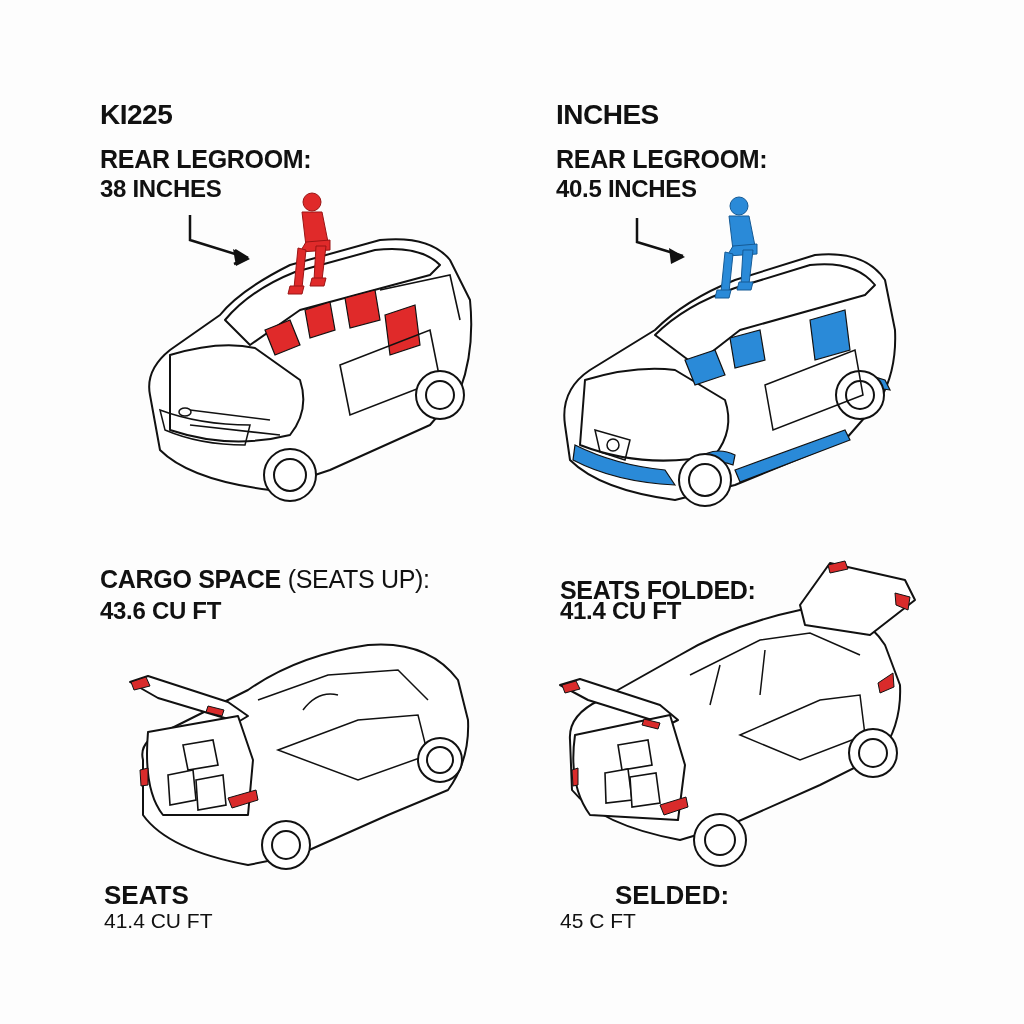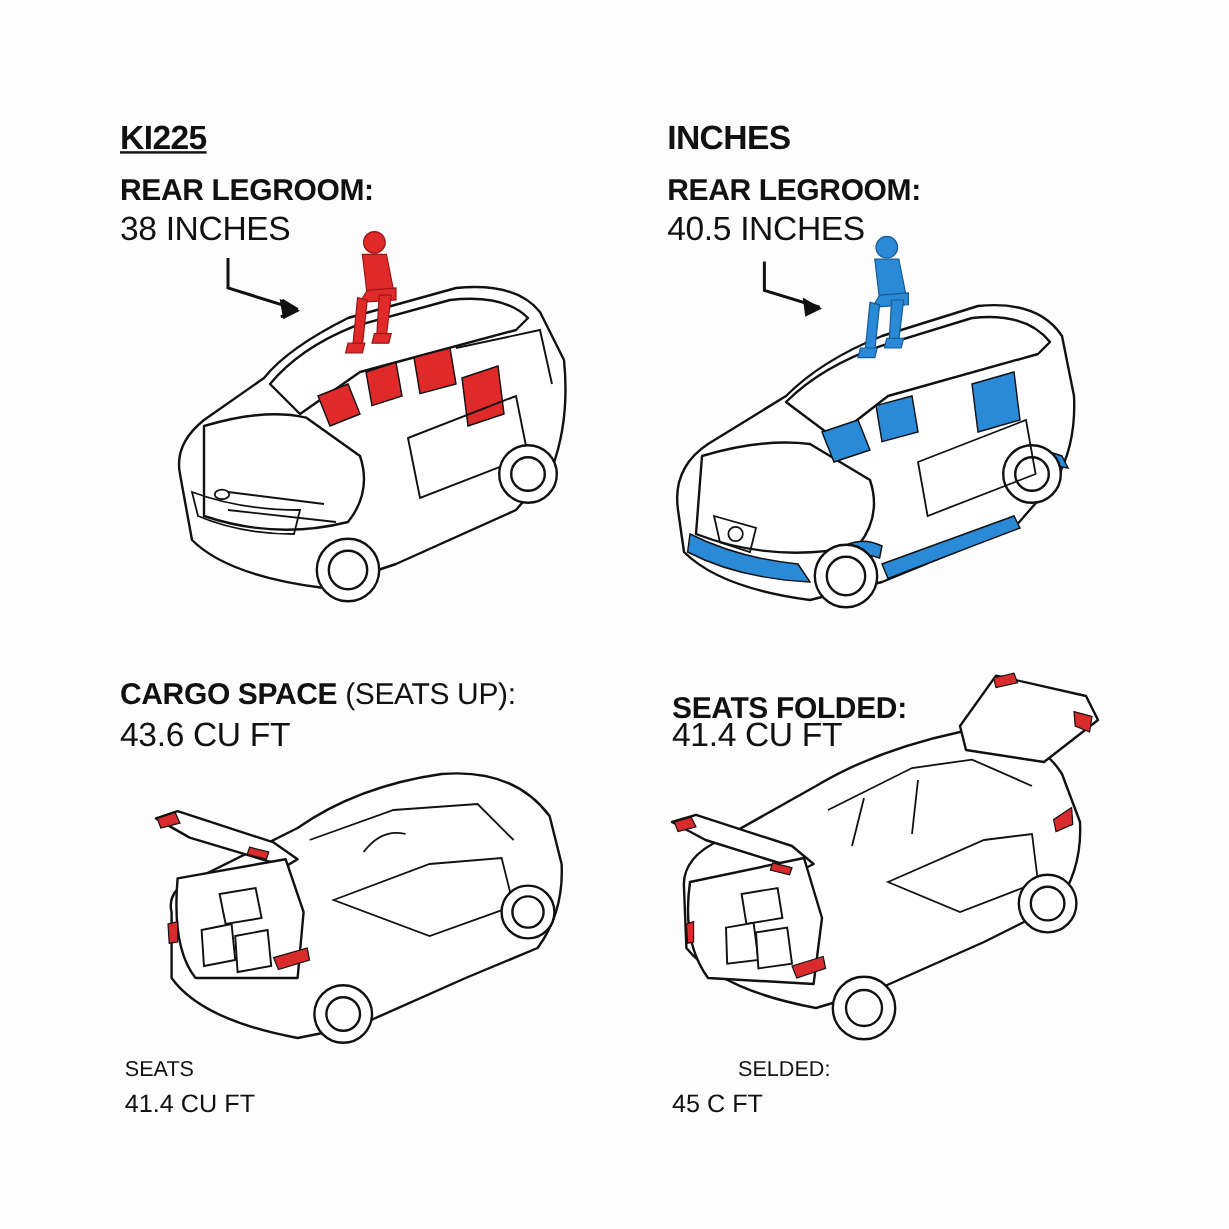--- a/index.html
+++ b/index.html
@@ -1,32 +1,32 @@
 <!DOCTYPE html>
 <html><head>
 <meta charset="utf-8">
 <style>
   html, body { margin:0; padding:0; background:#fdfdfd; }
   body { width:1024px; height:1024px; position:relative; overflow:hidden;
          font-family:"Liberation Sans", "DejaVu Sans", sans-serif; color:#111; }
   .txt { position:absolute; line-height:1.05; white-space:nowrap; }
   .model { font-size:28px; font-weight:700; letter-spacing:-0.5px; }
   .label { font-size:25px; font-weight:700; letter-spacing:-0.3px; }
-  .value { font-size:28px; font-weight:400; letter-spacing:-0.3px; }
+  .value { font-size:24px; font-weight:700; letter-spacing:-0.3px; }
   .lighter { font-weight:400;margin-top:39px; }
-  .small-label { font-size:18px; font-weight:400; }
+  .small-label { font-size:26px; font-weight:700; }
   .small-value { font-size:21px; font-weight:400; }
   svg.car { position:absolute; overflow:visible; }
   svg.car * { vector-effect:non-scaling-stroke; }
 </style>
 </head>
 <body>
 
 <div>
-  <div class="txt model" style="left:100px;top:100px;text-decoration:underline;">KI225</div>
+  <div class="txt model" style="left:100px;top:100px;">KI225</div>
   <div class="txt label" style="left:100px;top:146px;">REAR LEGROOM:</div>
   <div class="txt value" style="left:100px;top:176px;">38 INCHES</div>
 
   <svg class="car" style="left:130px;top:180px;" width="360" height="330" viewBox="0 0 360 330">
 
     <g fill="none" stroke="#111" stroke-width="2.5">
       <path d="M60 35 L60 60 L118 78"></path>
       <path d="M118 78 L105 70 M118 78 L104 84"></path>
     </g>
     <polygon points="120,79 103,69 106,86" fill="#111"></polygon>

